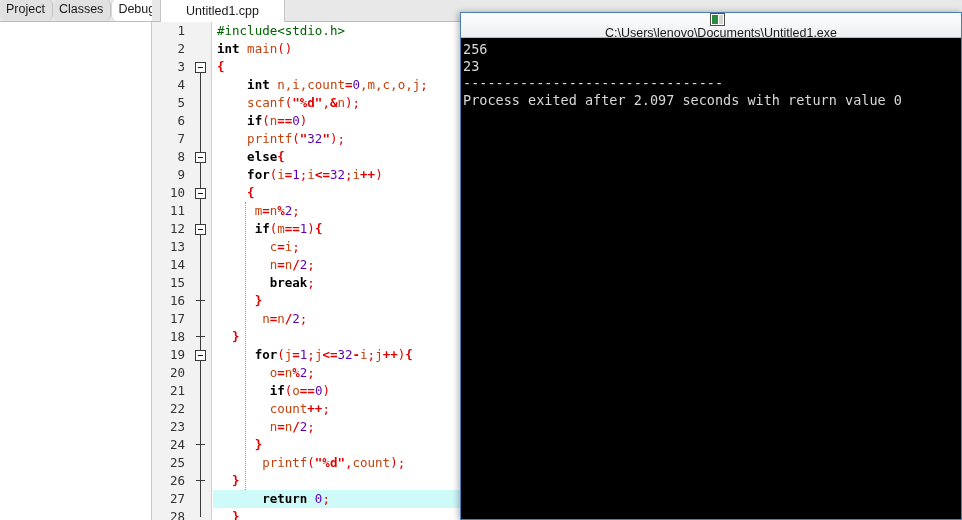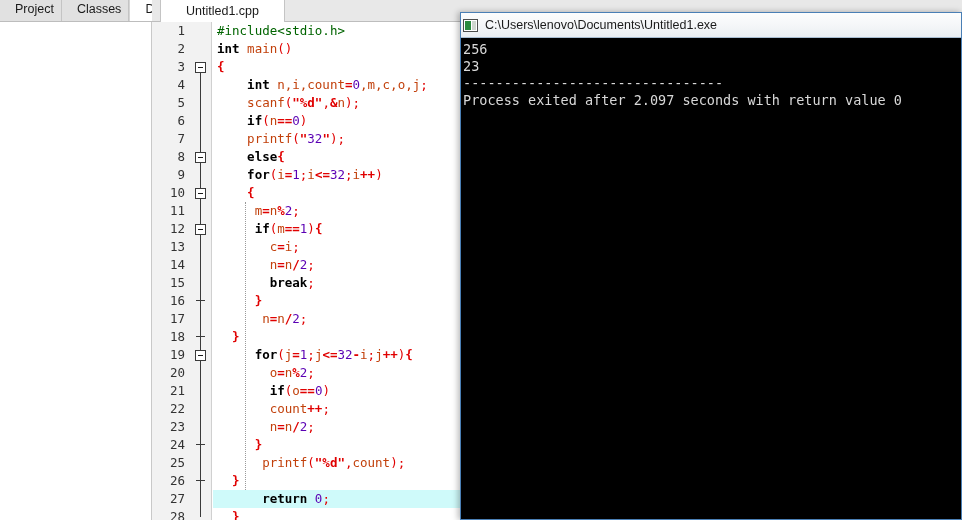--- a/index.html
+++ b/index.html
@@ -30,29 +30,30 @@
     position: absolute;
     left: 0; top: 0;
     width: 152px; height: 22px;
     background: #e8e8e8;
     border-bottom: 1px solid #bdbdbd;
     display: flex;
     align-items: flex-end;
   }
   .ltab {
     height: 22px;
-    padding: 2px 7px 3px 15px;
+    padding: 2px 7px 3px 6px;
     font-size: 12.5px;
     color: #1a1a1a;
     background: #e1e1e1;
     border-right: 1px solid #c4c4c4;
     display: flex; align-items: center;
     white-space: nowrap;
     cursor: default;
     line-height: 1;
+    border-radius: 6px;
   }
   .ltab.active {
     background: #ffffff;
     border-right: 1px solid #bbbbbb;
     border-left: 1px solid #d6d6d6;
     height: 22px;
   }
   #left-body {
     position: absolute;
     left: 0; top: 22px;
@@ -196,21 +197,22 @@
     border: 1px solid #4a7fb5;
     box-shadow: -2px 0 6px rgba(0,0,0,0.28);
   }
   #console-titlebar {
     position: relative;
     height: 25px;
     background: linear-gradient(to bottom, #fdfdfd 0%, #f4f6f8 55%, #eaeef2 100%);
     border-bottom: 1px solid #a8bdd2;
     display: flex;
     align-items: center;
-    padding-left: 2px;
+    padding-left: 20px;
+    flex-direction: column;
   }
   #console-icon {
     width: 15px; height: 13px;
     background: #ffffff;
     border: 1px solid #4d4d4d;
     position: relative;
     flex: 0 0 auto;
     margin-right: 7px;
   }
   #console-icon::before {

